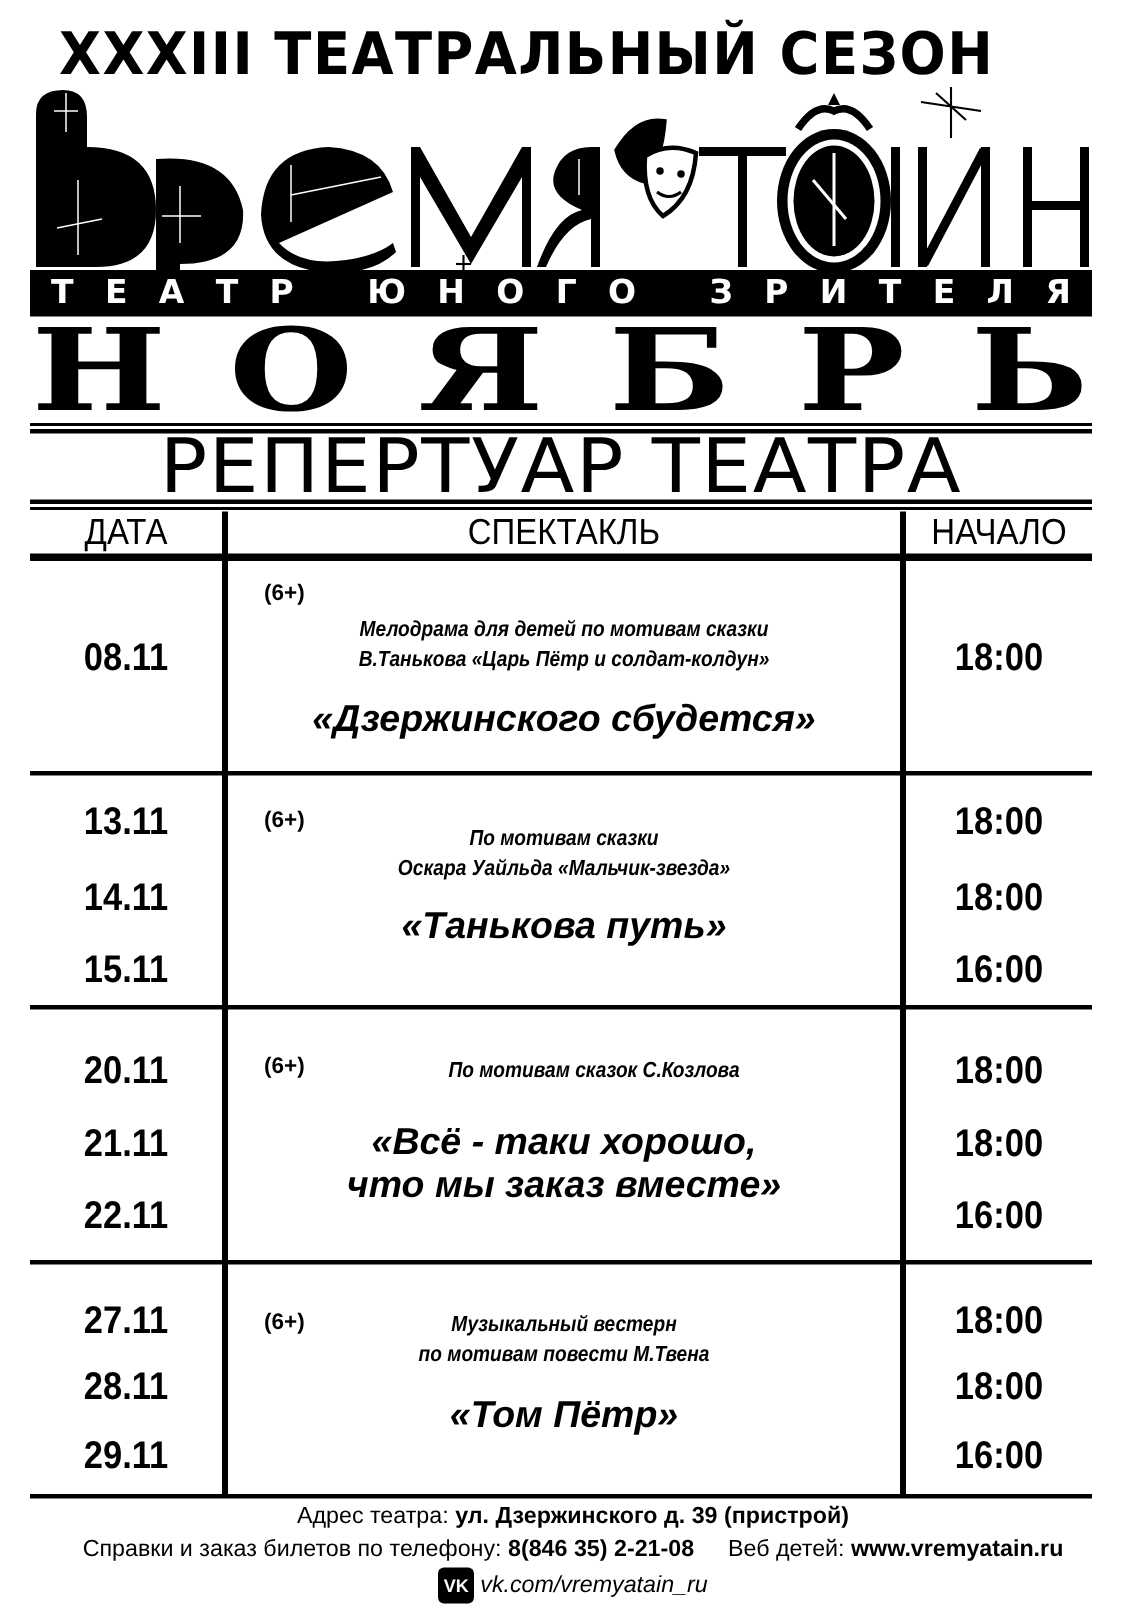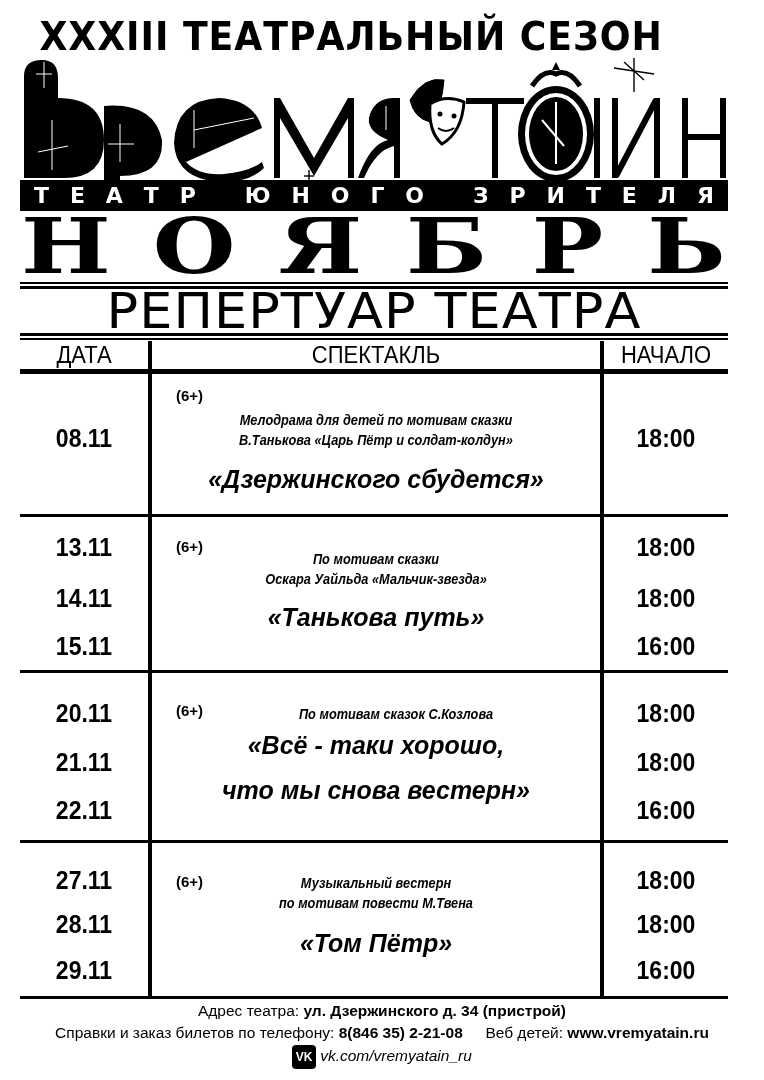--- a/index.html
+++ b/index.html
@@ -219,39 +219,39 @@
 
 <div>
   <div class="abs cell-date" style="top:700px">20.11</div>
   <div class="abs cell-date" style="top:749px">21.11</div>
   <div class="abs cell-date" style="top:797px">22.11</div>
   <div class="abs cell-time" style="top:700px">18:00</div>
   <div class="abs cell-time" style="top:749px">18:00</div>
   <div class="abs cell-time" style="top:797px">16:00</div>
   <div class="abs age" style="top:702px">(6+)</div>
   <div class="abs desc" style="top:704px;left:172px">По мотивам сказок С.Козлова</div>
-  <div class="abs title" style="top:731px">«Всё - таки хорошо,</div>
-  <div class="abs title" style="top:776px">что мы снова вестерн»</div>
+  <div class="abs title" style="top:747px">«Всё - таки хорошо,</div>
+  <div class="abs title" style="top:776px">что мы заказ вместе»</div>
 </div>
 
 <div>
   <div class="abs cell-date" style="top:867px">27.11</div>
   <div class="abs cell-date" style="top:911px">28.11</div>
   <div class="abs cell-date" style="top:957px">29.11</div>
   <div class="abs cell-time" style="top:867px">18:00</div>
   <div class="abs cell-time" style="top:911px">18:00</div>
   <div class="abs cell-time" style="top:957px">16:00</div>
   <div class="abs age" style="top:873px">(6+)</div>
   <div class="abs desc" style="top:873px">Музыкальный вестерн</div>
   <div class="abs desc" style="top:893px">по мотивам повести М.Твена</div>
   <div class="abs title" style="top:929px">«Том Пётр»</div>
 </div>
 
 <div class="abs foot" style="top:1002px">
-  <span>Адрес театра: </span><b>ул. Дзержинского д. 34 (пристрой)</b>
+  <span>Адрес театра: </span><b>ул. Дзержинского д. 39 (пристрой)</b>
 </div>
 <div class="abs foot" style="top:1024px">
   <span>Справки и заказ билетов по телефону: </span><b>8(846 35) 2-21-08</b>
   <span style="display:inline-block;width:14px"></span>
   <span>Веб детей: </span><b>www.vremyatain.ru</b>
 </div>
 <div class="abs foot" style="top:1045px">
   <span class="vk-badge">VK</span><i><span>vk.com/vremyatain_ru</span></i>
 </div>
 

